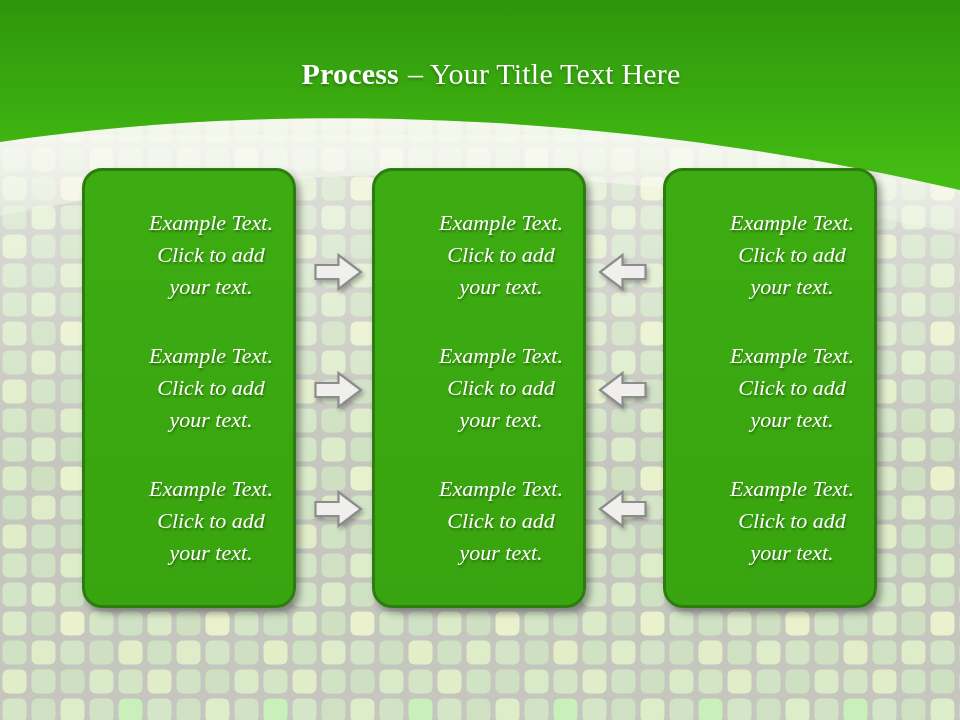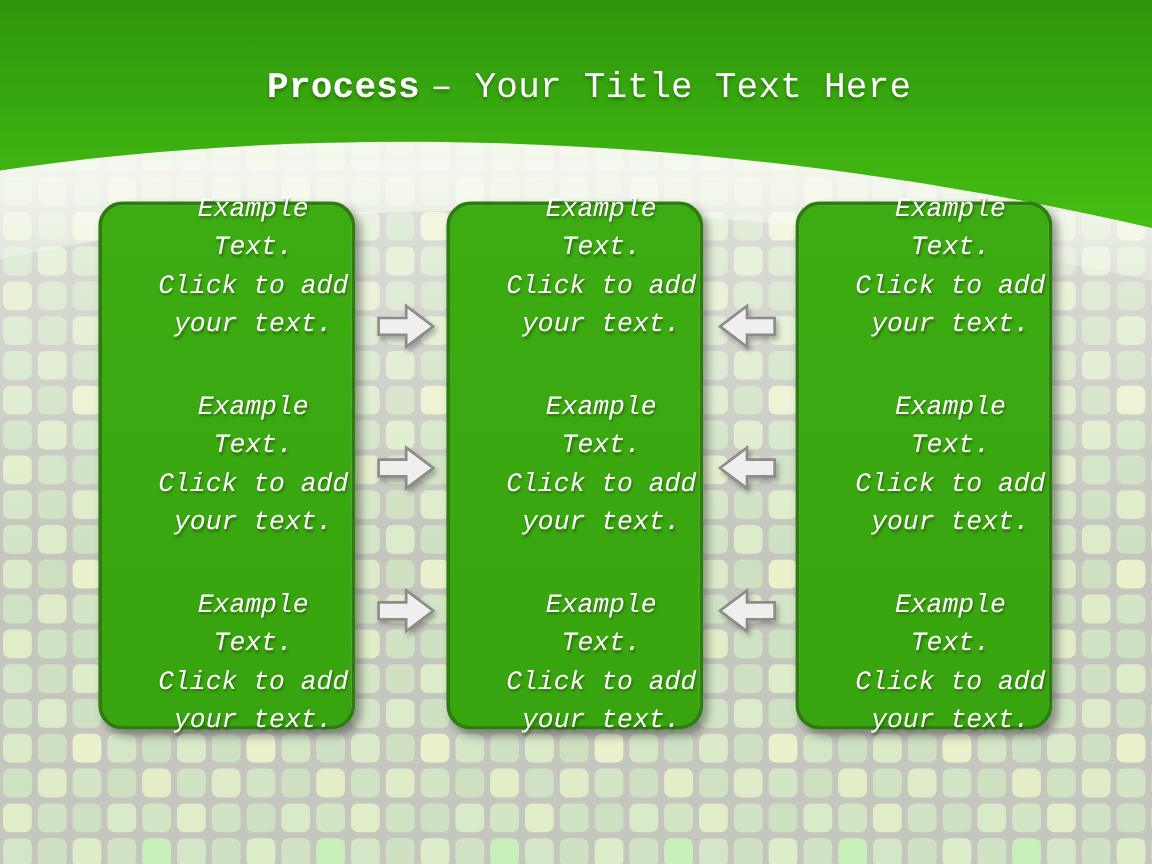--- a/index.html
+++ b/index.html
@@ -1,18 +1,18 @@
 <!DOCTYPE html>
 <html><head>
 <meta charset="utf-8">
 <style>
   html,body{margin:0;padding:0;background:#9aa096;}
   .slide{
     position:relative;width:960px;height:720px;overflow:hidden;
-    font-family:Liberation Mono, monospace;
+    font-family:Liberation Serif, serif;
     background:#d946ef;
   }
   .bg{position:absolute;left:0;top:0;}
   
   .title{
     position:absolute;left:22px;right:0;top:54px;
     text-align:center;color:#ffffff;font-size:30px;line-height:40px;
     text-shadow:0 2px 3px rgba(25,80,0,.55);
     letter-spacing:.2px;white-space:nowrap;
   }

